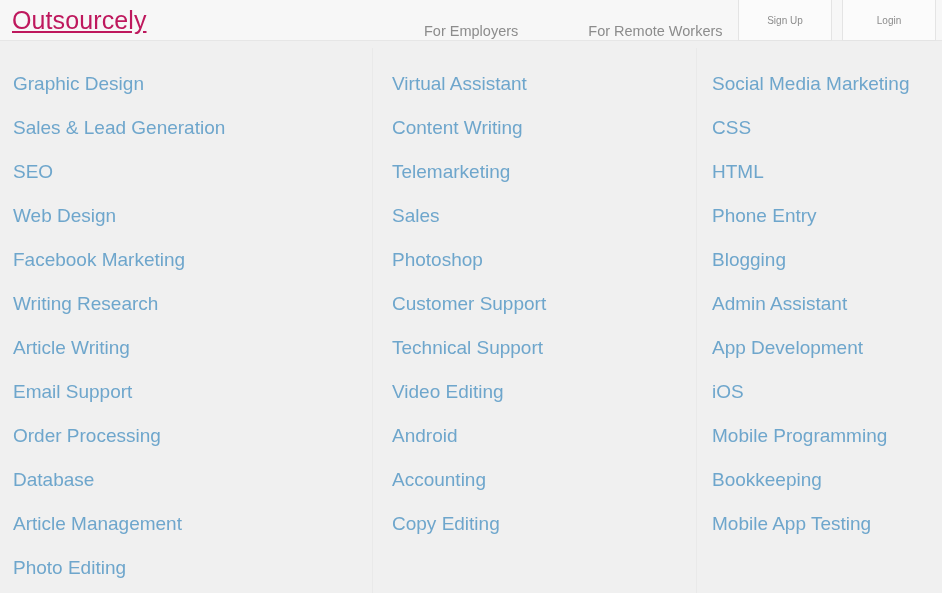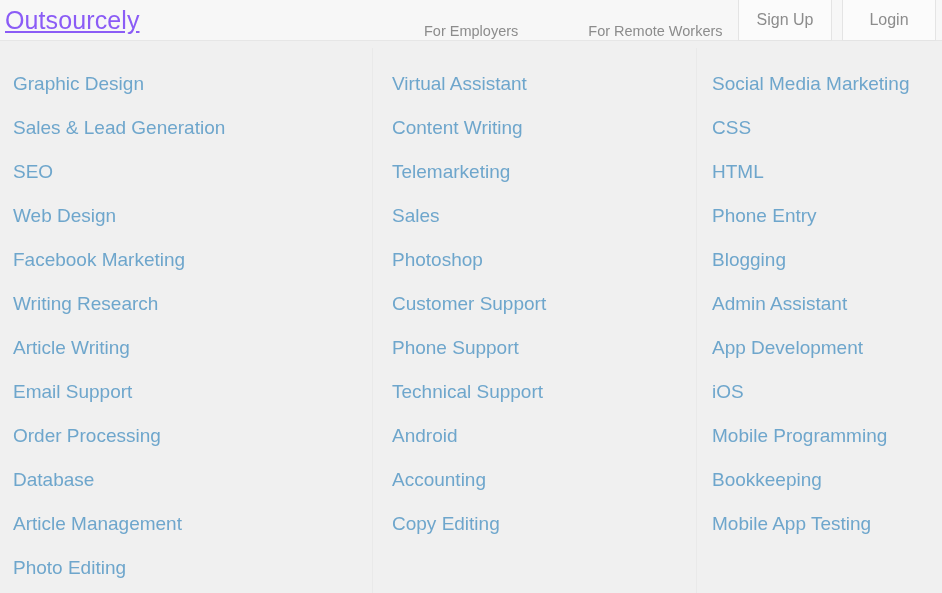--- a/index.html
+++ b/index.html
@@ -29,26 +29,26 @@
     width: 942px;
     height: 41px;
     background: #f7f7f7;
     border-bottom: 1px solid #e6e6e6;
     display: flex;
     align-items: stretch;
   }
 
   .logo {
     position: absolute;
-    left: 5px;
+    left: 12px;
     top: 4px;
     font-size: 25px;
     line-height: 32px;
     font-weight: 400;
-    color: #8b5cf6;
+    color: #be185d;
     letter-spacing: 0.1px;
     white-space: nowrap;
     font-family: "Liberation Sans", sans-serif;
   }
 
   .nav-links {
     position: absolute;
     left: 424px;
     top: 11px;
     height: 41px;
@@ -77,21 +77,21 @@
     align-items: stretch;
   }
   .auth-btn {
     width: 94px;
     height: 41px;
     background: #fbfbfb;
     border: 1px solid #e4e4e4;
     border-top: none;
     border-bottom: 1px solid #e4e4e4;
     color: #8c8c8c;
-    font-size: 16px;
+    font-size: 10px;
     font-family: "Liberation Sans", sans-serif;
     display: flex;
     align-items: center;
     justify-content: center;
     cursor: pointer;
     margin-left: 10px;
     padding: 0;
     white-space: nowrap;
   }
 
@@ -215,24 +215,24 @@
           <li class="cat-item">
             <a class="cat-link" href="#">Sales</a>
           </li>
           <li class="cat-item">
             <a class="cat-link" href="#">Photoshop</a>
           </li>
           <li class="cat-item">
             <a class="cat-link" href="#">Customer Support</a>
           </li>
           <li class="cat-item">
-            <a class="cat-link" href="#">Phone Support</a>
-          </li>
-          <li class="cat-item">
             <a class="cat-link" href="#">Technical Support</a>
+          </li>
+          <li class="cat-item">
+            <a class="cat-link" href="#">Video Editing</a>
           </li>
           <li class="cat-item">
             <a class="cat-link" href="#">Android</a>
           </li>
           <li class="cat-item">
             <a class="cat-link" href="#">Accounting</a>
           </li>
           <li class="cat-item">
             <a class="cat-link" href="#">Copy Editing</a>
           </li>

